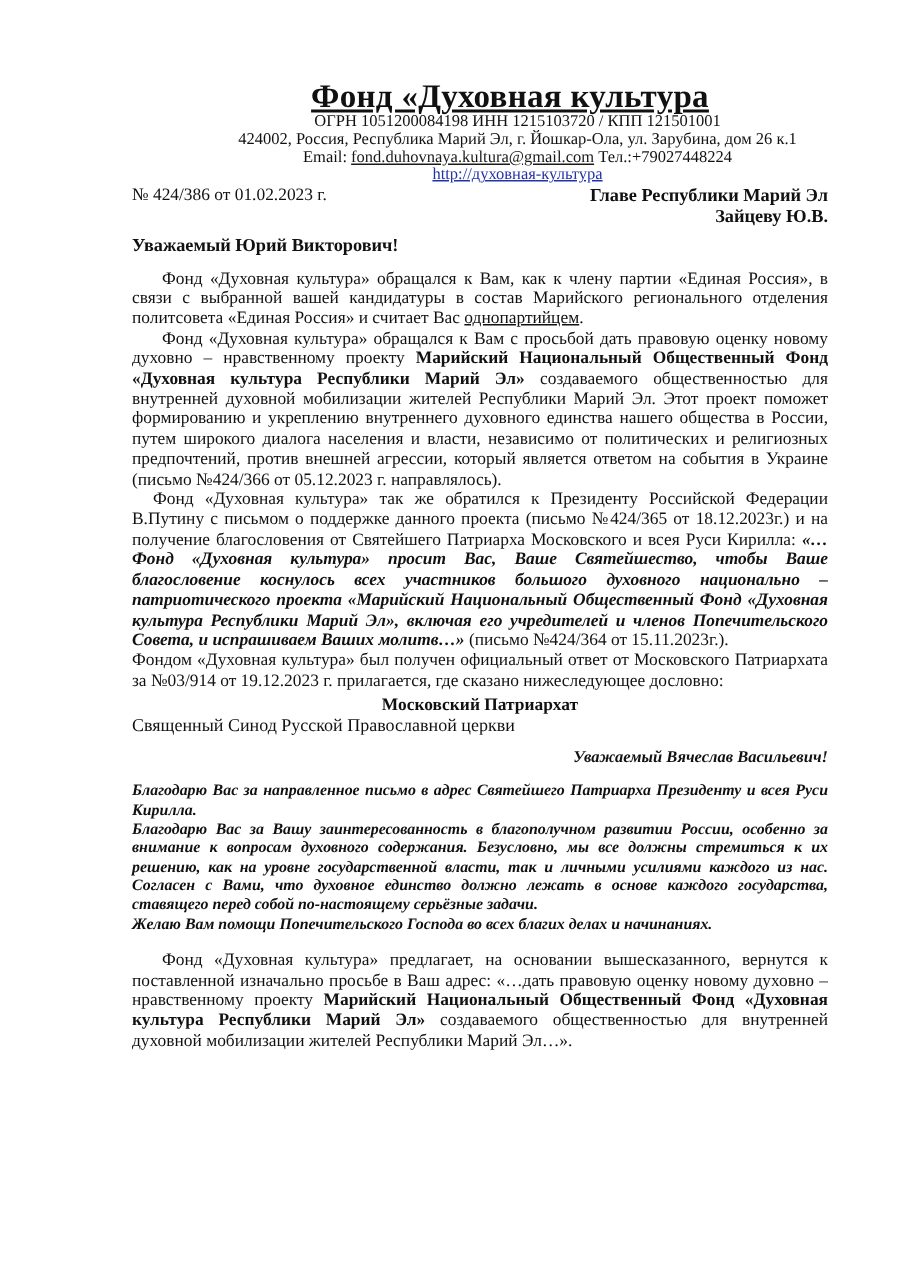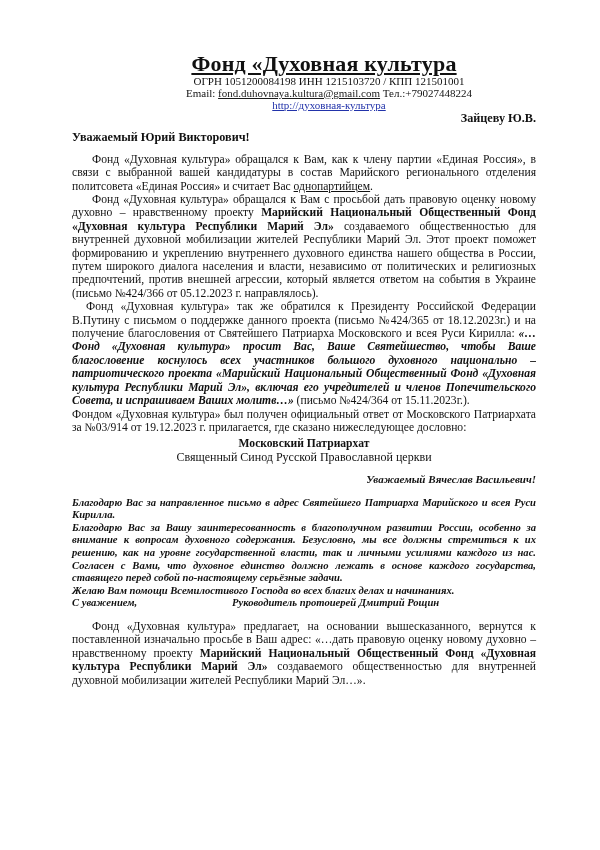--- a/index.html
+++ b/index.html
@@ -1,77 +1,78 @@
 <!DOCTYPE html>
 <html><head>
 <meta charset="utf-8">
 <style>
   html, body { margin: 0; padding: 0; background: #ffffff; }
   body { width: 600px; height: 850px; overflow: hidden; position: relative;
          font-family: "Liberation Serif", "DejaVu Serif", serif; color: #111; }
-  .page { position: absolute; left: 72px; top: 52px; width: 464px; font-size: 11.6px; line-height: 13.4px; }
+  .page { position: absolute; left: 88px; top: 52px; width: 464px; font-size: 11.6px; line-height: 13.4px; }
   .org-title { text-align: center; font-weight: bold; font-size: 22px; line-height: 24px;
                text-decoration: underline; margin-left: 40px; letter-spacing: 0.2px; }
   .hdr { text-align: center; font-size: 11px; line-height: 11.8px; margin-left: 50px; }
   .hdr a { color: #1a1a1a; text-decoration: underline; }
   .hdr a.web { color: #2233aa; }
   .row-num { display: flex; justify-content: space-between; margin-top: 0px; font-size: 11.6px; }
   .addressee { text-align: right; font-weight: bold; font-size: 12.2px; line-height: 14px; }
   .greet { text-align: left; font-weight: bold; font-size: 12.2px; margin: 6px 0 8px 0; }
   p { margin: 0; text-align: justify; }
   .ind { text-indent: 14px; }
   .ind2 { text-indent: 20px; }
   .quote-bi { font-weight: bold; font-style: italic; }
   .patr-title { text-align: center; font-weight: bold; margin-top: 3px; }
-  .synod { text-align: center; font-size: 12px; }
+  .synod { font-size: 12px; }
   .patr-greet { text-align: right; font-weight: bold; font-style: italic; font-size: 11px; margin: 9px 0 10px 0; }
   .letter { font-weight: bold; font-style: italic; font-size: 10.6px; line-height: 12.6px; }
   .letter p { text-align: justify; }
   .sign { display: flex; }
   .sign span:first-child { width: 160px; }
   .u { text-decoration: underline; }
   .gap { height: 10px; }
 </style>
 </head>
 <body>
 
 <div class="page">
   <div class="org-title">Фонд «Духовная культура</div>
   <div class="hdr">ОГРН 1051200084198 ИНН 1215103720 / КПП 121501001</div>
+  <div class="hdr">424002, Россия, Республика Марий Эл, г. Йошкар-Ола, ул. Зарубина, дом 26 к.1</div>
   <div class="hdr">
     <span>Email: </span><a>fond.duhovnaya.kultura@gmail.com</a><span> Тел.:+79027448224</span>
   </div>
   <div class="hdr">
     <a class="web">http://духовная-культура</a>
   </div>
 
+  <div class="row-num">
+    <span>№ 424/386 от 01.02.2023 г.</span>
+    <span class="addressee">Главе Республики Марий Эл</span>
+  </div>
   <div class="addressee">
     <span>Зайцеву Ю.В.</span>
   </div>
 
   <div class="greet">Уважаемый Юрий Викторович!</div>
 
   <p class="ind2"><span>Фонд «Духовная культура» обращался к Вам, как к члену партии «Единая Россия», в связи с выбранной вашей кандидатуры в состав Марийского регионального отделения политсовета «Единая Россия» и считает Вас </span><span class="u">однопартийцем</span><span>.</span></p>
 
   <p class="ind2"><span>Фонд «Духовная культура» обращался к Вам с просьбой дать правовую оценку новому духовно – нравственному проекту </span><b>Марийский Национальный Общественный Фонд «Духовная культура Республики Марий Эл»</b><span> создаваемого общественностью для внутренней духовной мобилизации жителей Республики Марий Эл.  Этот проект поможет формированию и укреплению внутреннего духовного единства нашего общества в России, путем широкого диалога населения и власти, независимо от политических и религиозных предпочтений, против внешней агрессии, который является ответом на события в Украине (письмо №424/366 от 05.12.2023 г. направлялось).</span></p>
 
   <p class="ind"><span>Фонд «Духовная культура» так же  обратился к Президенту Российской Федерации В.Путину с письмом о поддержке данного проекта (письмо №424/365 от 18.12.2023г.) и на получение благословения от Святейшего Патриарха Московского и всея Руси Кирилла: </span><span class="quote-bi">«…Фонд «Духовная культура» просит Вас, Ваше Святейшество, чтобы Ваше благословение коснулось всех участников большого духовного  национально – патриотического проекта «Марийский Национальный Общественный Фонд «Духовная культура Республики Марий Эл», включая его учредителей и членов Попечительского Совета, и испрашиваем Ваших молитв…»</span><span> (письмо №424/364 от 15.11.2023г.).</span></p>
 
   <p>Фондом «Духовная культура» был получен официальный ответ от Московского Патриархата за №03/914 от 19.12.2023 г. прилагается, где сказано нижеследующее дословно:</p>
 
   <div class="patr-title">Московский Патриархат</div>
   <div class="synod">Священный Синод Русской Православной церкви</div>
   <div class="patr-greet">Уважаемый  Вячеслав Васильевич!</div>
 
   <div class="letter">
-    <p>Благодарю Вас за направленное письмо в адрес Святейшего Патриарха Марийского и всея Руси  Кирилла.</p>
+    <p>Благодарю Вас за направленное письмо в адрес Святейшего Патриарха Президенту и всея Руси  Кирилла.</p>
     <p>Благодарю Вас за Вашу заинтересованность в благополучном развитии России, особенно за внимание к вопросам духовного содержания. Безусловно, мы все должны стремиться к их решению, как на уровне государственной власти, так и личными усилиями каждого из нас. Согласен с Вами, что духовное единство должно лежать в основе каждого государства, ставящего перед собой по-настоящему серьёзные задачи.</p>
-    <p>Желаю Вам помощи Всемилостивого Господа во всех благих делах и начинаниях.</p>
-    <div class="sign">
-      <span>С уважением,</span>
-      <span>Руководитель протоиерей Дмитрий Рощин</span>
-    </div>
+    <p>Желаю Вам помощи Попечительского Господа во всех благих делах и начинаниях.</p>
   </div>
 
   <div class="gap"></div>
 
   <p class="ind2"><span>Фонд «Духовная культура» предлагает, на основании вышесказанного, вернутся к поставленной изначально просьбе в Ваш адрес:  «…дать правовую оценку новому духовно – нравственному проекту </span><b>Марийский Национальный Общественный Фонд «Духовная культура Республики Марий Эл»</b><span> создаваемого общественностью для внутренней духовной мобилизации жителей Республики Марий Эл…».</span></p>
 </div>
 
 </body></html>

